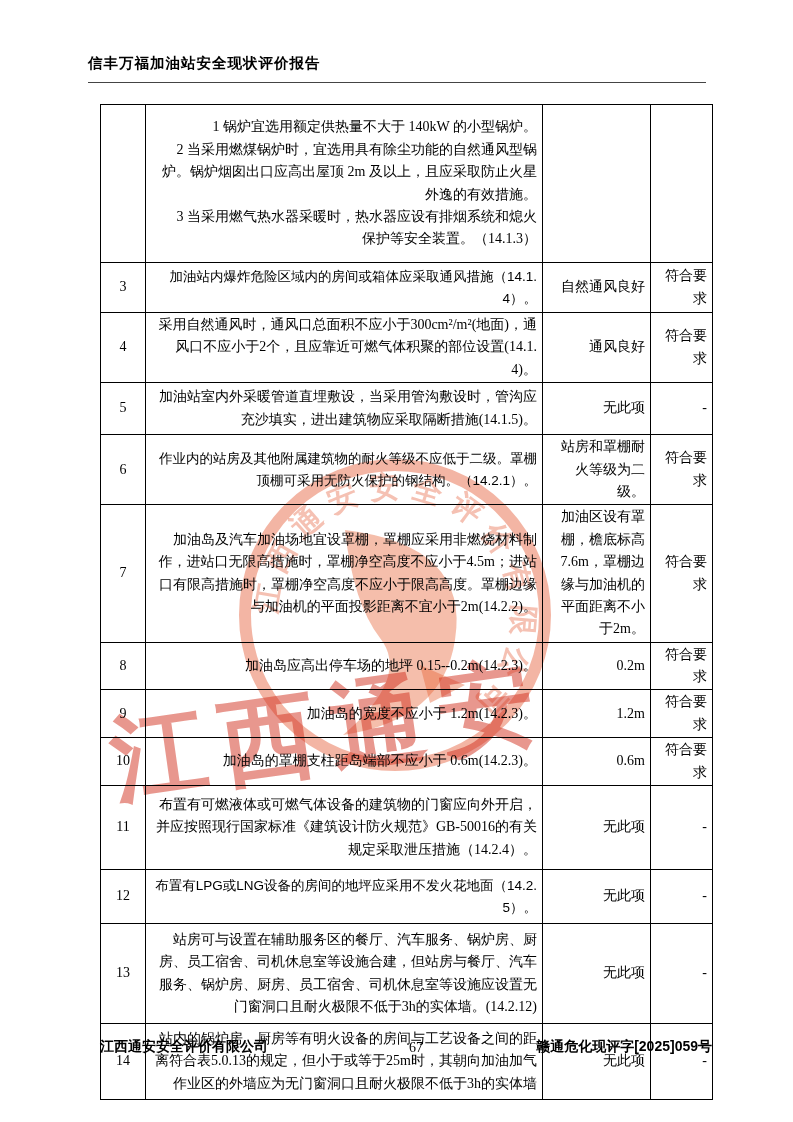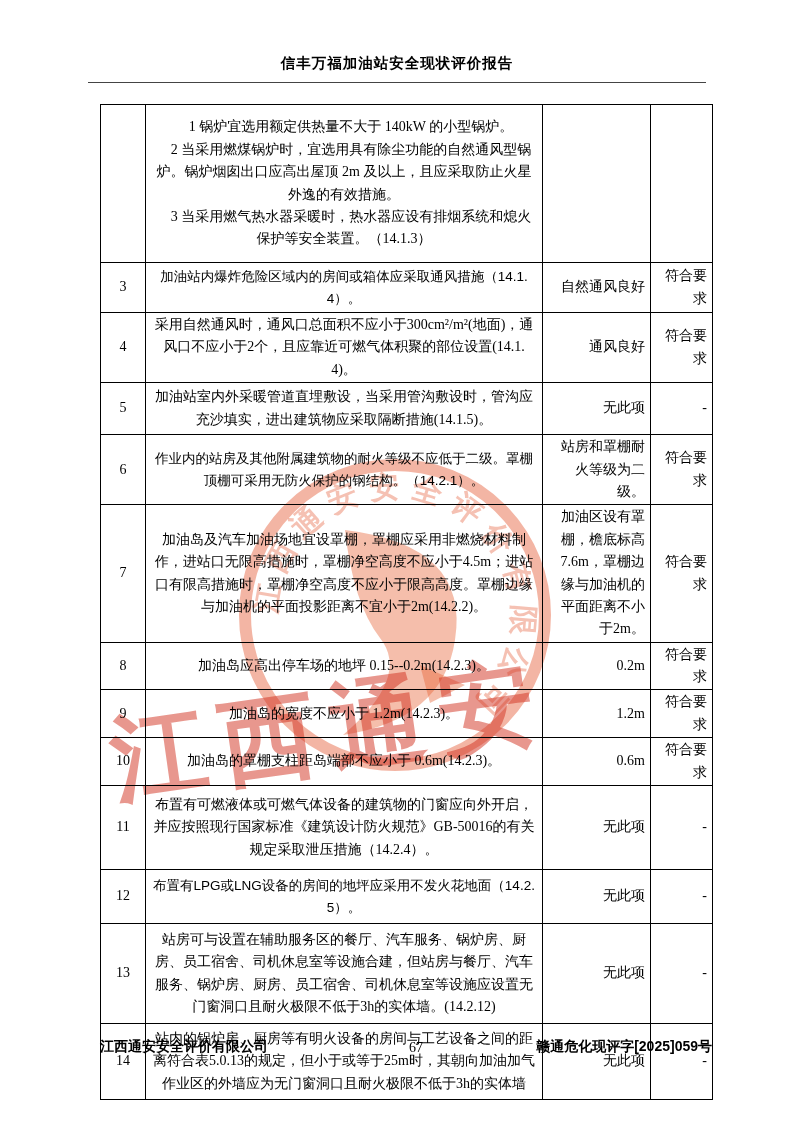--- a/index.html
+++ b/index.html
@@ -6,40 +6,40 @@
   body {
     width:793px; height:1122px;
     background:#ffffff;
     font-family:"Liberation Serif","DejaVu Serif",serif;
     color:#000;
     position:relative;
     overflow:hidden;
   }
   .page-header {
     position:absolute; top:54px; left:88px; width:618px;
-    text-align:center;
+    text-align:left;
     font-size:14.5px; font-weight:bold;
     letter-spacing:1px;
     border-bottom:1px solid #444;
     padding-bottom:9px;
   }
   table.doc-table {
     position:absolute; top:104px; left:100px; width:612px;
     border-collapse:collapse; table-layout:fixed;
     font-size:14px;
   }
   table.doc-table td {
     border:1px solid #000;
     padding:1px 5px;
     line-height:1.6;
     vertical-align:middle;
     word-break:break-all;
   }
   td.cell-no { text-align:center; }
-  td.cell-content { text-align:center; white-space:pre-line; }
+  td.cell-content { text-align:right; white-space:pre-line; }
   td.cell-result { text-align:right; }
   td.cell-conclusion { text-align:right; }
   tr.bold td.cell-content { font-weight:normal; font-family:"Liberation Sans","DejaVu Sans",sans-serif; font-size:13.5px; }
   .footer-company {
     position:absolute; top:1038px; left:100px;
     font-size:14px; font-weight:bold;
     font-family:"Liberation Sans","DejaVu Sans",sans-serif;
   }
   .footer-page {
     position:absolute; top:1040px; left:0; width:782px;

